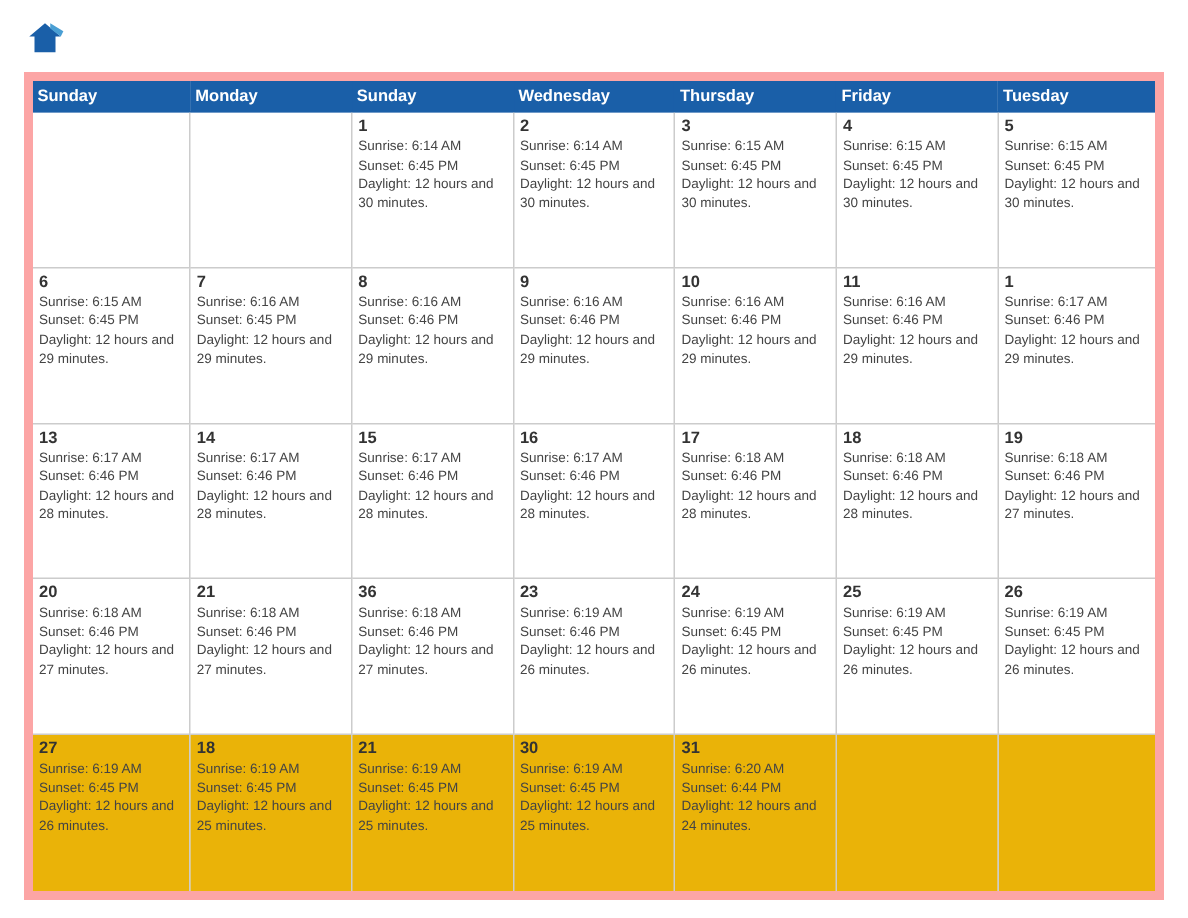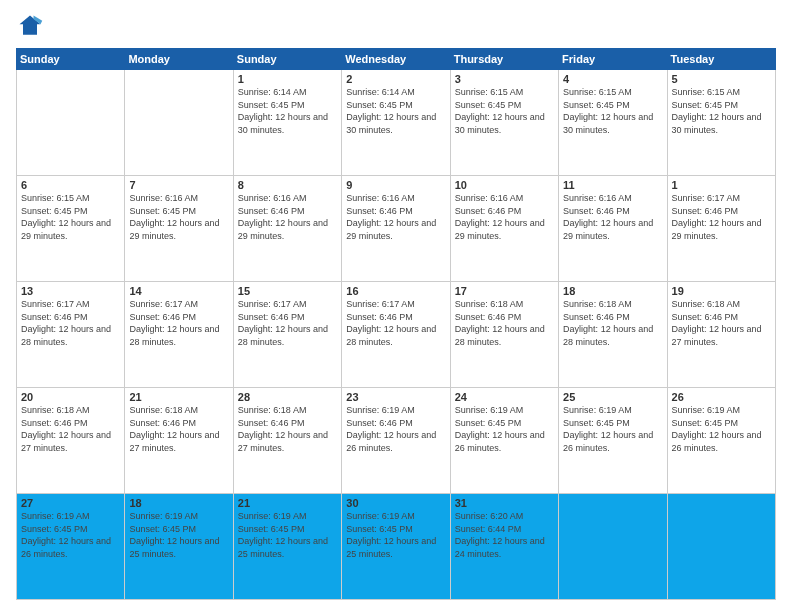--- a/index.html
+++ b/index.html
@@ -49,21 +49,21 @@
       font-weight: bold;
       color: #333;
       line-height: 1;
     }
     .subtitle {
       font-size: 13px;
       color: #555;
     }
     .calendar {
       flex: 1;
-      border: 1px solid #fca5a5;
+      border: 6px solid #fca5a5;
       border-collapse: collapse;
       width: 100%;
       table-layout: fixed;
     }
     .calendar th {
       background: #1a5fa8;
       color: #fff;
       font-size: 11px;
       font-weight: bold;
       padding: 4px 3px;
@@ -72,21 +72,21 @@
     }
     .calendar td {
       border: 1px solid #ccc;
       vertical-align: top;
       padding: 3px 4px;
       font-size: 9.5px;
       color: #333;
       background: #fff;
     }
     .calendar tr:last-child td {
-      background: #0ea5e9;
+      background: #eab308;
     }
     .day-num {
       font-size: 11px;
       font-weight: bold;
       color: #333;
       display: block;
       margin-bottom: 1px;
     }
     .day-info {
       font-size: 9px;
@@ -260,21 +260,21 @@
 Sunset: 6:46 PM
 Daylight: 12 hours and 27 minutes.</div>
           </td>
           <td>
             <span class="day-num">21</span>
             <div class="day-info" style="white-space: pre-line;">Sunrise: 6:18 AM
 Sunset: 6:46 PM
 Daylight: 12 hours and 27 minutes.</div>
           </td>
           <td>
-            <span class="day-num">28</span>
+            <span class="day-num">36</span>
             <div class="day-info" style="white-space: pre-line;">Sunrise: 6:18 AM
 Sunset: 6:46 PM
 Daylight: 12 hours and 27 minutes.</div>
           </td>
           <td>
             <span class="day-num">23</span>
             <div class="day-info" style="white-space: pre-line;">Sunrise: 6:19 AM
 Sunset: 6:46 PM
 Daylight: 12 hours and 26 minutes.</div>
           </td>

